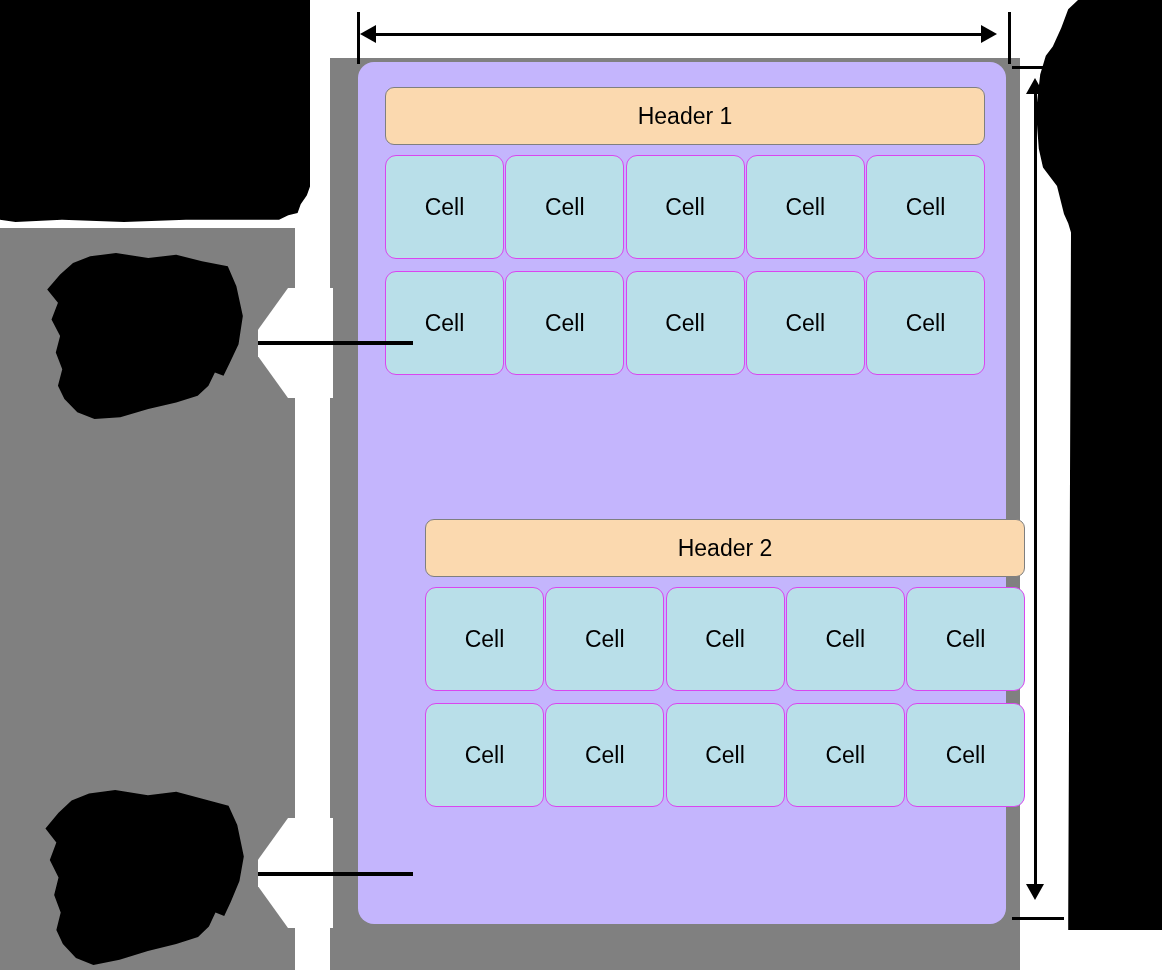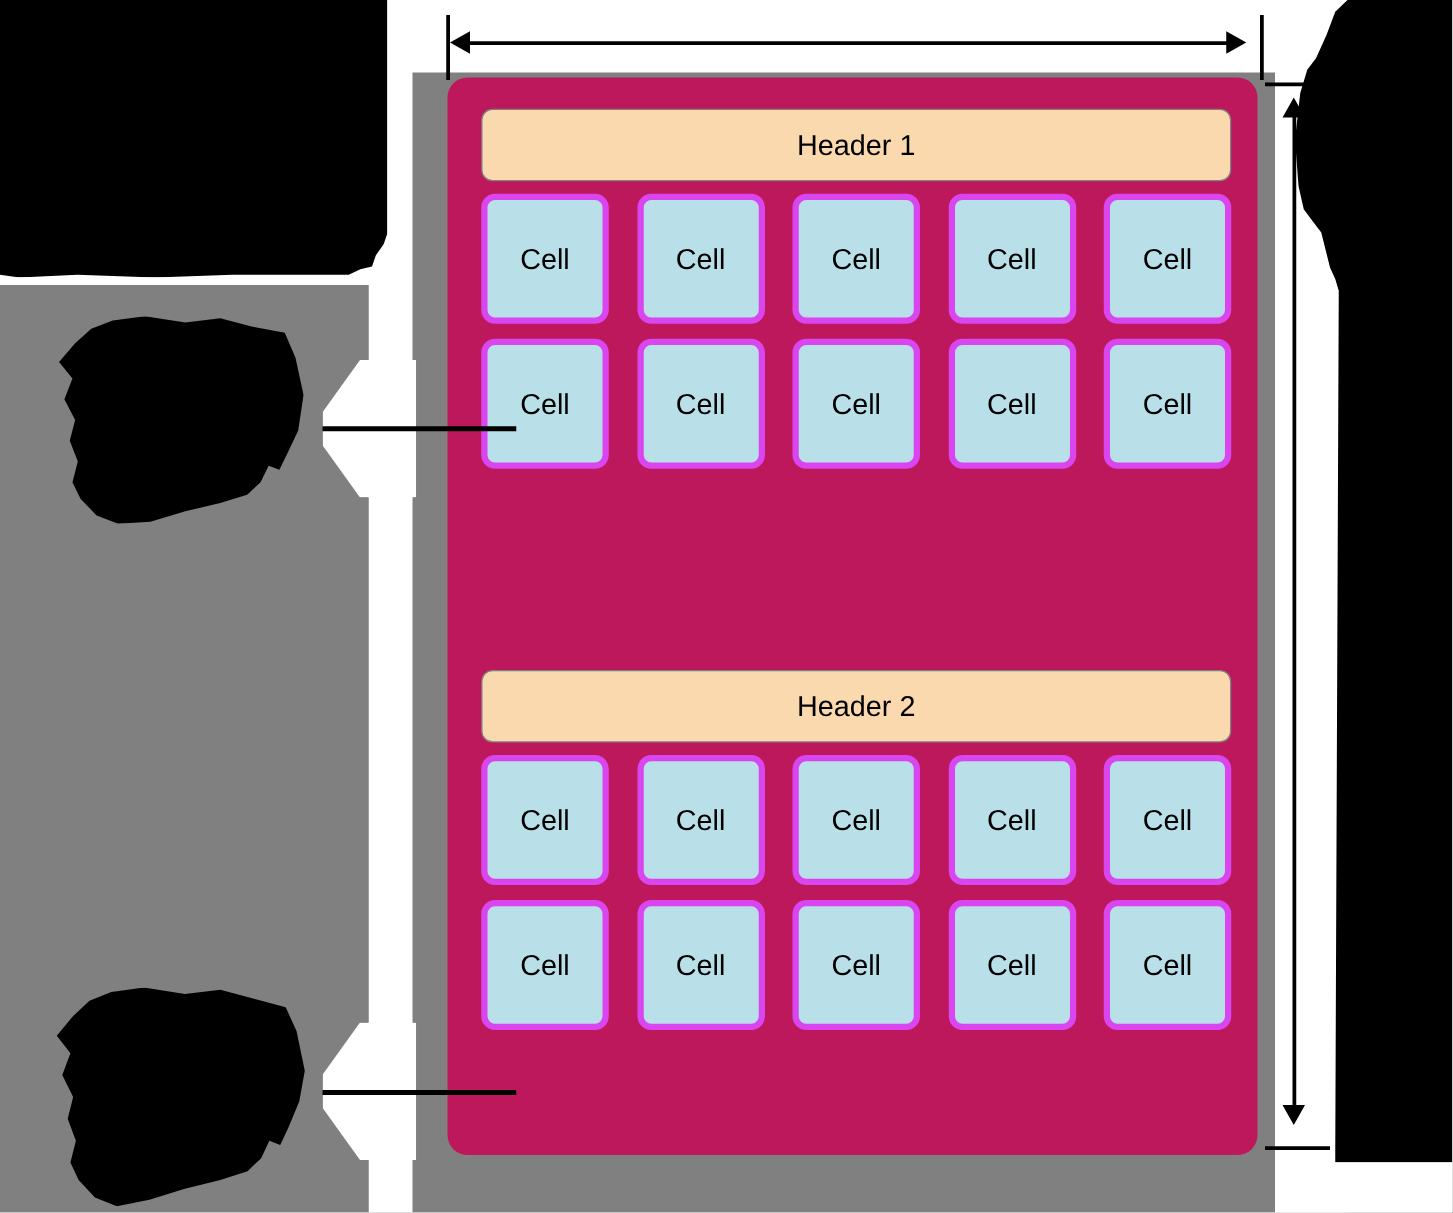--- a/index.html
+++ b/index.html
@@ -33,32 +33,32 @@
     left: 1020px; top: 0;
     width: 60px; height: 970px;
     background: #ffffff;
   }
 
   
   .card {
     position: absolute;
     left: 358px; top: 62px;
     width: 648px; height: 862px;
-    background: #be185d;
+    background: #c4b5fd;
     border-radius: 16px;
   }
 
   
   .group {
     position: absolute;
     left: 27px;
     width: 600px;
   }
   .group-1 { top: 25px; }
-  .group-2 { top: 474px; }
+  .group-2 { top: 457px; margin-left: 40px; }
 
   .band {
     box-sizing: border-box;
     width: 600px;
     height: 58px;
     border: 1px solid #7f7f7f;
     border-radius: 9px;
     display: flex;
     align-items: center;
     justify-content: center;
@@ -69,24 +69,24 @@
   .band-footer { background: #c6e0c6; }
 
   .cell-row {
     display: flex;
     justify-content: space-between;
     width: 600px;
     margin-top: 10px;
   }
   .cell {
     box-sizing: border-box;
-    width: 102px;
+    width: 119px;
     height: 104px;
     background: #b9dfe9;
-    border: 5px solid #d946ef;
+    border: 1px solid #d946ef;
     border-radius: 11px;
     display: flex;
     align-items: center;
     justify-content: center;
     font-size: 23px;
     color: #000;
   }
   .row-gap { margin-top: 12px; }
   .footer-gap { margin-top: 11px; }
 

